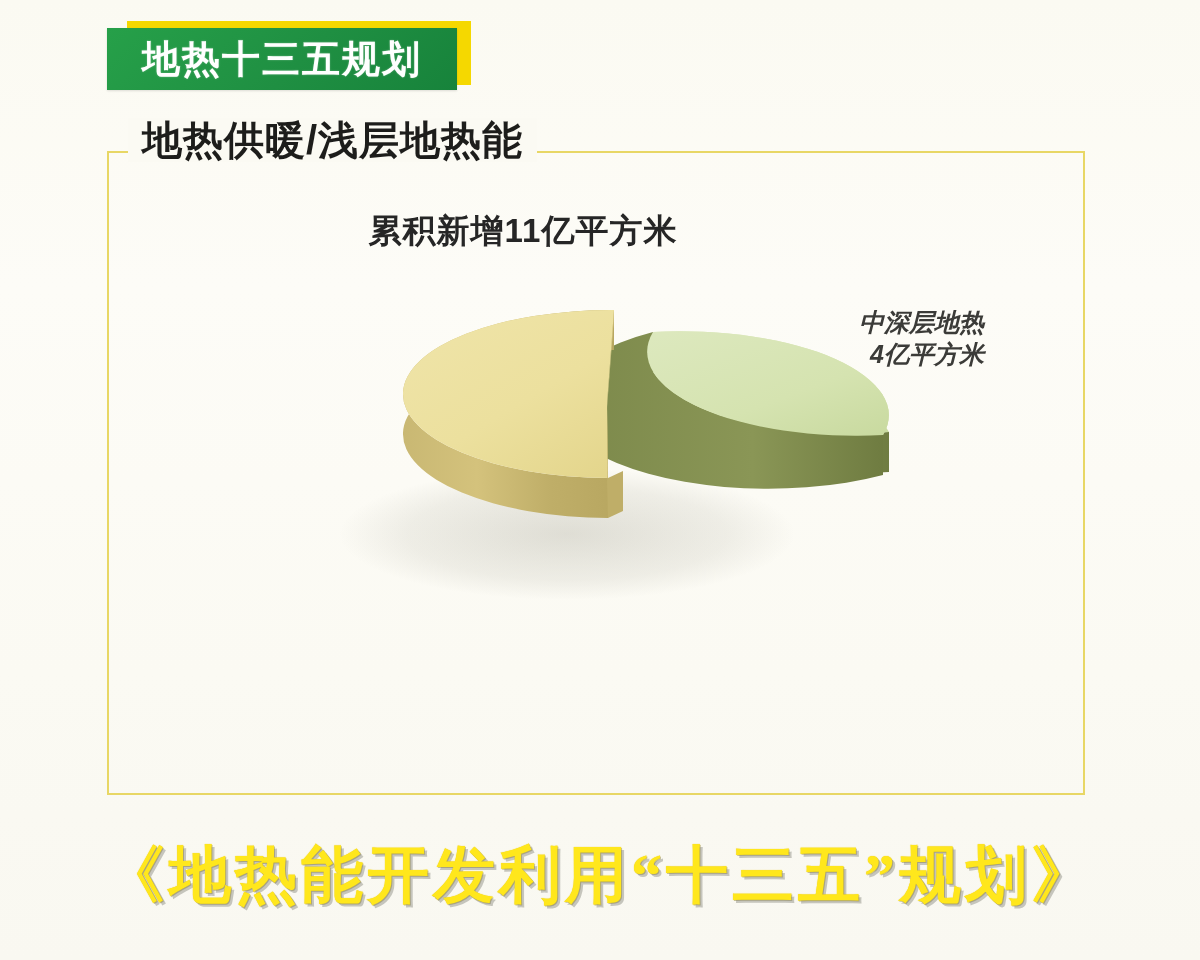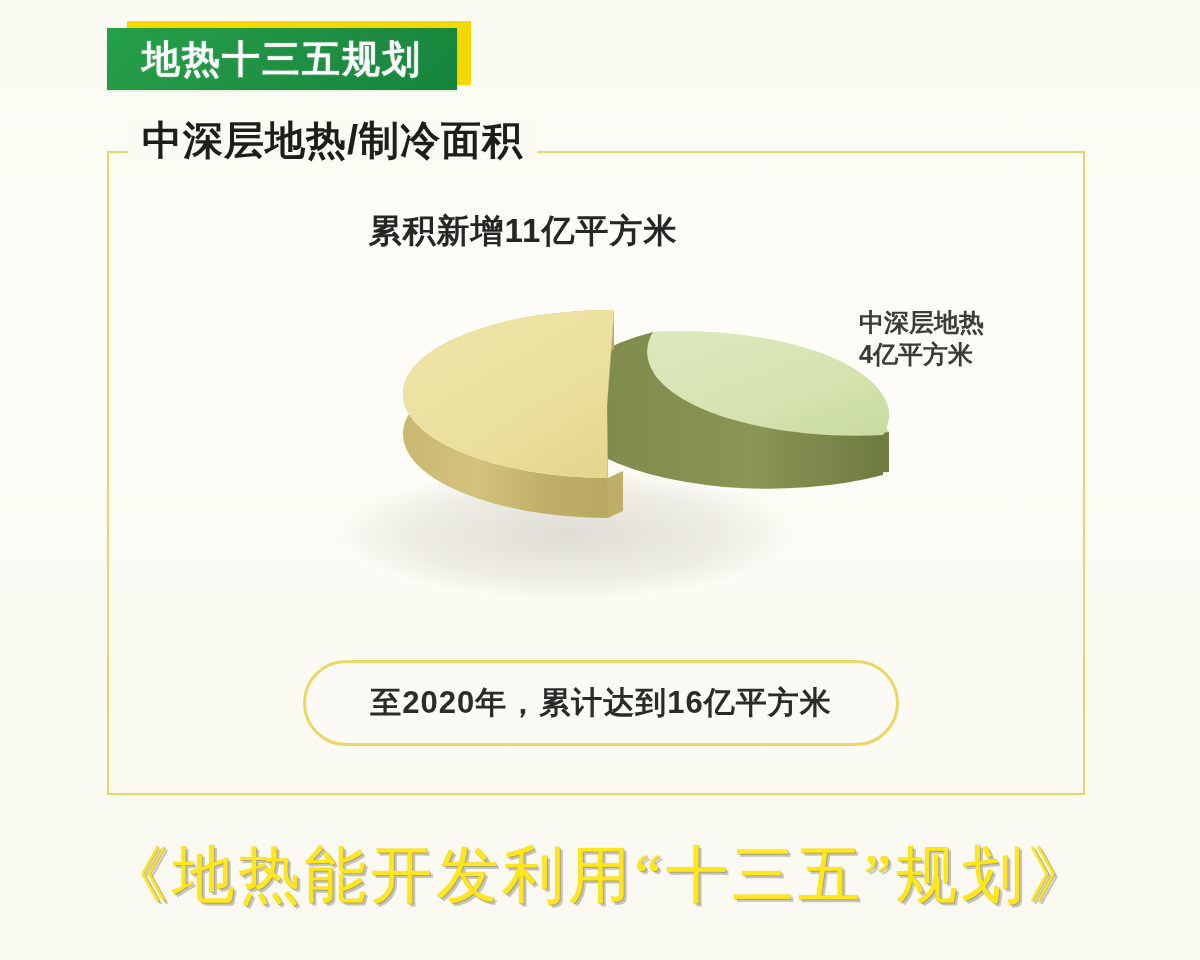--- a/index.html
+++ b/index.html
@@ -117,22 +117,23 @@
     width: 600px;
     height: 330px;
   }
 
   .pie-label {
     position: absolute;
     color: #3b3b38;
     font-size: 25px;
     font-weight: bold;
     line-height: 1.28;
-    text-align: left;
-    white-space: nowrap;
+    text-align: right;
+    white-space: nowrap;
+    font-style: italic;
   }
   #label-green {
     left: 752px;
     top: 155px;
   }
   #label-yellow {
     left: 60px;
     top: 325px;
   }
 
@@ -161,21 +162,21 @@
 
   
   #caption {
     position: absolute;
     left: 0;
     top: 833px;
     width: 1200px;
     text-align: center;
     font-family: "Liberation Serif", "DejaVu Serif", serif;
     font-size: 62px;
-    font-weight: normal;
+    font-weight: bold;
     letter-spacing: 4px;
     color: #ffe71c;
     text-shadow:
       3px 3px 0 rgba(120,120,110,.40),
       1px 1px 0 rgba(160,150,90,.55),
       0 0 1px #e8c400;
     white-space: nowrap;
   }
 </style>
 </head>
@@ -185,21 +186,21 @@
 
 <div id="badge-wrap">
   <div id="badge-accent"></div>
   <div id="badge-green">
     <span id="badge-title">地热十三五规划</span>
   </div>
 </div>
 
 <div id="panel"></div>
 
-<div id="subtitle">中深层地热/制冷面积</div>
+<div id="subtitle">地热供暖/浅层地热能</div>
 
 <div id="chart-area">
 
   <div id="chart-headline">累积新增11亿平方米</div>
 
   <svg id="pie-svg" viewBox="0 0 600 330">
     <defs>
       <linearGradient id="gradYellowSide" x1="0" y1="0" x2="1" y2="0">
         <stop offset="0%" stop-color="#c9b873"></stop>
         <stop offset="35%" stop-color="#d4c27c"></stop>
@@ -262,18 +263,15 @@
 
     <path d="M 290 128 L 291 202 L 291 242 L 290 168 Z" fill="#c4b36d"></path>
   </svg>
 
   <div class="pie-label" id="label-green">
     <div>中深层地热</div>
     <div>4亿平方米</div>
   </div>
 
 
-  <div id="note-box">
-    <span id="note-text">至2020年，累计达到16亿平方米</span>
-  </div>
 </div>
 
 <div id="caption">《地热能开发利用“十三五”规划》</div>
 
 </body></html>

